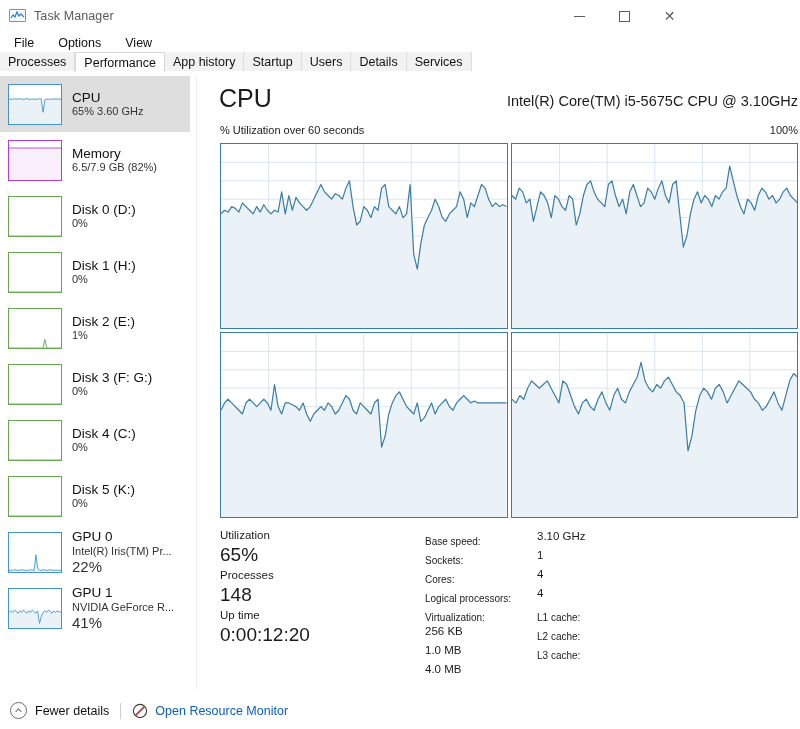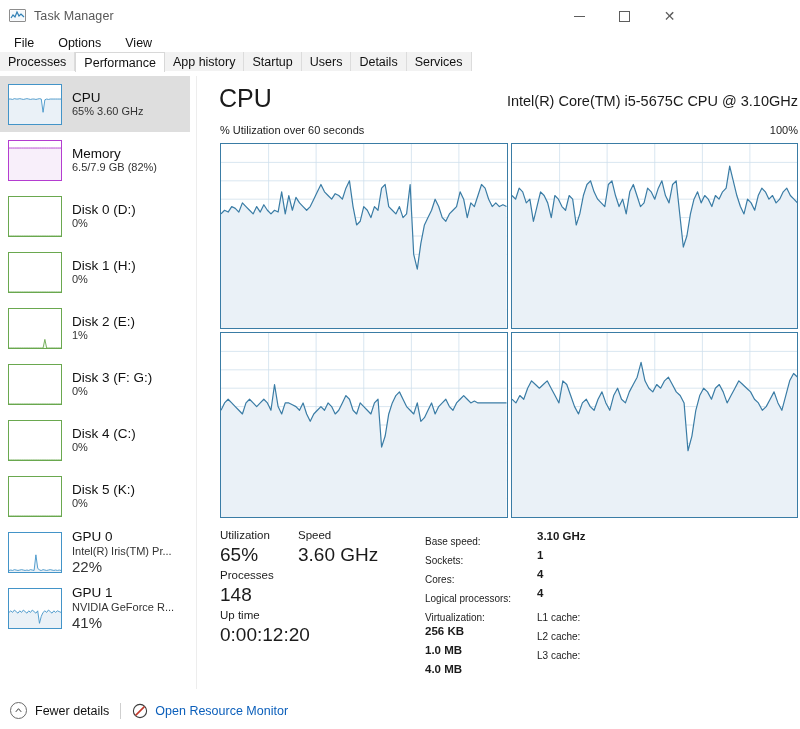--- a/index.html
+++ b/index.html
@@ -74,21 +74,21 @@
   .stats { position: absolute; left: 10px; top: 452px; width: 578px; height: 150px; }
   .stats-left { position: absolute; left: 0; top: 0; width: 195px; }
   .srow { display: flex; }
   .sblk { display: flex; flex-direction: column; }
   .slabel { font-size: 11.5px; color: #1b1b1b; line-height: 1.25; }
   .svalue { font-size: 19px; color: #1b1b1b; line-height: 1.35; font-weight: normal; }
 
   .stats-right { position: absolute; left: 205px; top: 2px; width: 330px;
                  display: grid; grid-template-columns: 112px auto; row-gap: 2px; }
   .rlabel { font-size: 10px; color: #1b1b1b; margin-top: 6px; }
-  .rvalue { font-size: 11.5px; color: #1b1b1b; font-weight: bold; }
+  .rvalue { font-size: 11.5px; color: #1b1b1b; font-weight: normal; }
 
   
   .footer { position: absolute; left: 0; top: 696px; width: 800px; height: 33px; background: #ffffff; }
   .f-inner { position: absolute; left: 10px; top: 6px; display: flex; align-items: center; gap: 0; justify-content: flex-end; }
   .chev { width: 17px; height: 17px; border: 1px solid #6b6b6b; border-radius: 50%;
           display: flex; align-items: center; justify-content: center; color: #3a3a3a; font-size: 9px; }
   .fewer { font-size: 12.5px; color: #111; margin-left: 8px; }
   .fsep { width: 1px; height: 16px; background: #cfcfcf; margin: 0 11px; }
   .rm-icon { width: 16px; height: 16px; position: relative; }
   .orm { font-size: 12.5px; color: #0b5fbb; margin-left: 7px; }
@@ -368,24 +368,20 @@
       </div>
     </div>
 
   <div class="stats">
     <div class="stats-left" id="stats-left">
         <div class="srow">
           <div class="sblk" style="width: 78px;">
             <span class="slabel">Utilization</span>
             <span class="svalue">65%</span>
           </div>
-          <div class="sblk" style="width: 110px;">
-            <span class="slabel">Speed</span>
-            <span class="svalue">3.60 GHz</span>
-          </div>
         </div>
         <div class="srow">
           <div class="sblk" style="width: 63px;">
             <span class="slabel">Processes</span>
             <span class="svalue">148</span>
           </div>
         </div>
         <div class="srow">
           <div class="sblk" style="width: 200px;">
             <span class="slabel">Up time</span>

